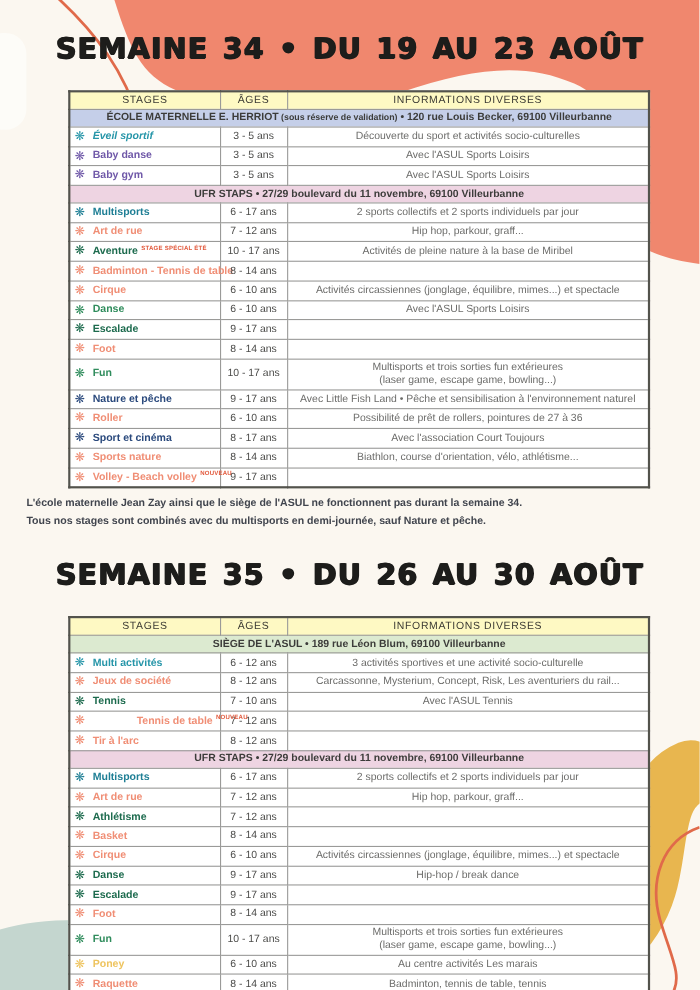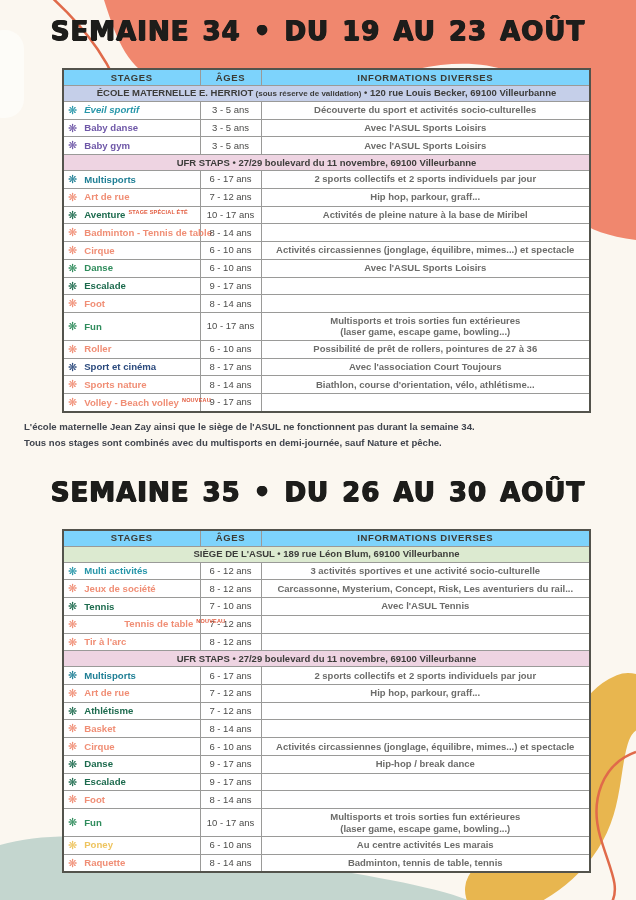--- a/index.html
+++ b/index.html
@@ -11,50 +11,50 @@
   
   .bg-svg{position:absolute;top:0;left:0;width:636px;height:900px;z-index:0;}
   
   .content{position:relative;z-index:1;}
   .week-title{
     margin:0;padding:0;text-align:center;color:#1d1d1b;
     font-family:"DejaVu Sans","Liberation Sans",sans-serif;
     font-weight:900;font-size:26px;letter-spacing:1px;word-spacing:3px;
     text-shadow:0.7px 0 currentColor,-0.7px 0 currentColor,0 0.5px currentColor;
   }
-  .title-1{padding-top:16px;}
+  .title-1{padding-top:30px;}
   .title-2{padding-top:24px;}
   table.stage-table{
     border-collapse:collapse;table-layout:fixed;
     width:527px;margin:22px 0 0 62px;background:#fff;
     border:2px solid #53534c;
   }
   table.stage-table th,table.stage-table td{
     border:1px solid #9a9a98;
     font-size:9.5px;line-height:1.25;
     padding:1.5px 4px;vertical-align:middle;
   }
   th.col-head{
-    background:#7dd3fc;color:#3b3a33;font-weight:bold;font-size:10px;
+    background:#fef9c3;color:#3b3a33;font-weight:normal;font-size:10px;
     letter-spacing:0.6px;padding:4.5px 2px;text-align:center;
   }
   td.section-cell{
     text-align:center;font-weight:bold;color:#3c3c3a;font-size:9.8px;
     padding:2px 2px;
   }
   td.section-cell .small{font-size:8px;margin-top:17px;}
   td.stage-cell{padding-left:10px;white-space:nowrap;}
   .splash-icon{font-size:11px;margin-right:7px;position:relative;top:0.5px;}
   .stage-name{font-weight:bold;font-size:9.6px;}
   .stage-sup{
     font-size:5.5px;font-weight:bold;letter-spacing:0.2px;
     position:relative;top:-4px;margin-left:3px;
   }
   td.age-cell{text-align:center;color:#4c4c4a;font-size:9.4px;}
-  td.info-cell{text-align:center;color:#6c6c6a;font-size:9.4px;font-weight:bold;}
+  td.info-cell{text-align:center;color:#6c6c6a;font-size:9.4px;}
   .notes{margin:8px 0 0 24px;}
   .note-line{
     margin:0 0 5px 0;font-weight:bold;color:#41454e;font-size:9.6px;
   }
 </style>
 </head>
 <body>
 
 <svg class="bg-svg" viewBox="0 0 636 900" aria-hidden="true">
   <path d="M 104,0 C 118,44 128,68 160,82 C 212,104 302,102 364,84 C 430,62 476,56 522,76 C 558,92 568,130 561,172 C 556,208 574,232 636,240 L 636,0 Z" fill="#f0876e"></path>
@@ -162,20 +162,27 @@
           </tr>
           <tr>
             <td class="stage-cell"><span class="splash-icon" style="color: rgb(47, 140, 92);">❋</span><span class="stage-name" style="color: rgb(47, 140, 92);">Fun</span></td>
             <td class="age-cell">10 - 17 ans</td>
             <td class="info-cell">
               <div>Multisports et trois sorties fun extérieures</div>
               <div>(laser game, escape game, bowling...)</div>
             </td>
           </tr>
           <tr>
+            <td class="stage-cell"><span class="splash-icon" style="color: rgb(43, 74, 125);">❋</span><span class="stage-name" style="color: rgb(43, 74, 125);">Nature et pêche</span></td>
+            <td class="age-cell">9 - 17 ans</td>
+            <td class="info-cell">
+              <div>Avec Little Fish Land • Pêche et sensibilisation à l'environnement naturel</div>
+            </td>
+          </tr>
+          <tr>
             <td class="stage-cell"><span class="splash-icon" style="color: rgb(240, 142, 117);">❋</span><span class="stage-name" style="color: rgb(240, 142, 117);">Roller</span></td>
             <td class="age-cell">6 - 10 ans</td>
             <td class="info-cell">
               <div>Possibilité de prêt de rollers, pointures de 27 à 36</div>
             </td>
           </tr>
           <tr>
             <td class="stage-cell"><span class="splash-icon" style="color: rgb(43, 74, 125);">❋</span><span class="stage-name" style="color: rgb(43, 74, 125);">Sport et cinéma</span></td>
             <td class="age-cell">8 - 17 ans</td>
             <td class="info-cell">

